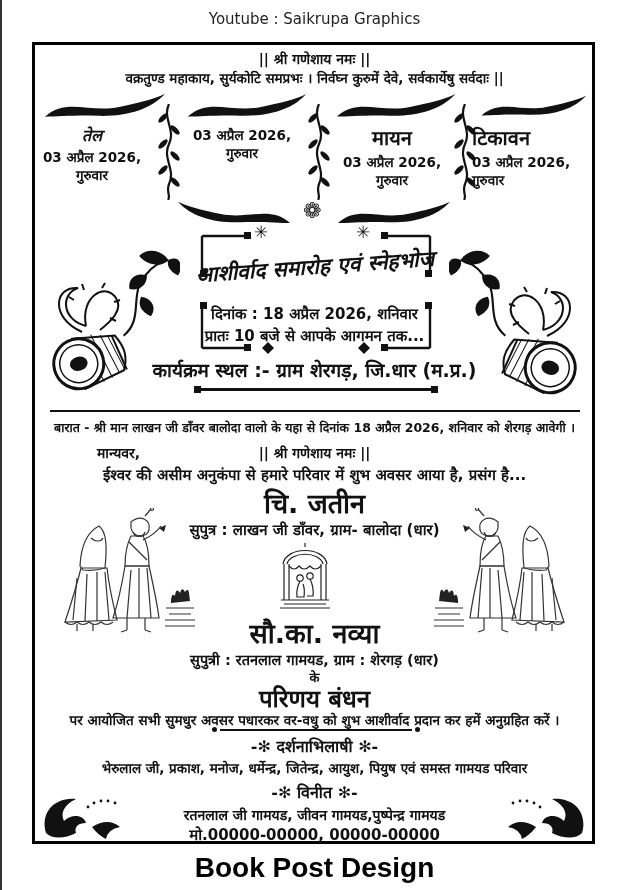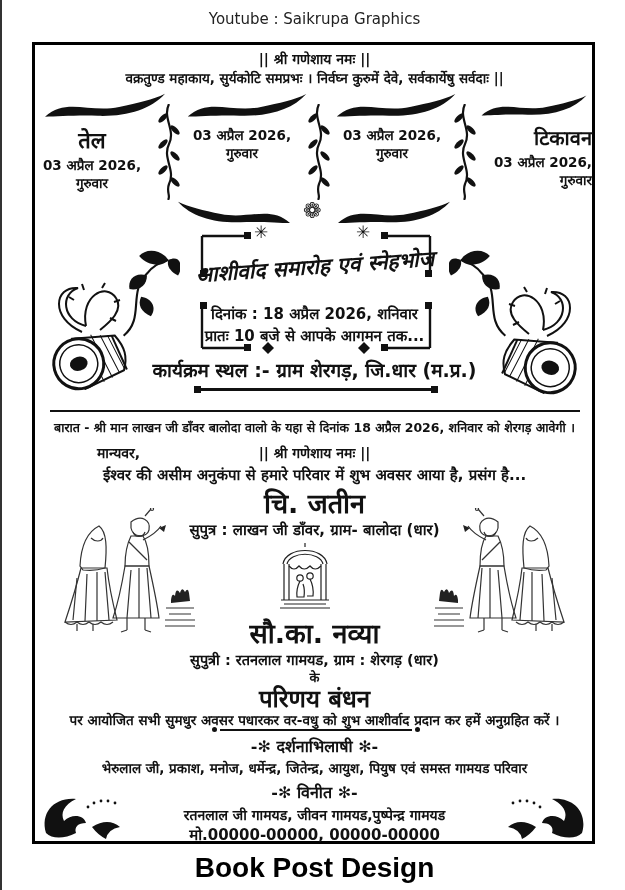--- a/index.html
+++ b/index.html
@@ -88,33 +88,34 @@
           <ellipse cx="17" cy="26" rx="6" ry="2.6" transform="rotate(45 17 26)"></ellipse>
           <ellipse cx="5" cy="40" rx="6" ry="2.6" transform="rotate(-45 5 40)"></ellipse>
           <ellipse cx="17" cy="52" rx="6" ry="2.6" transform="rotate(45 17 52)"></ellipse>
           <ellipse cx="5" cy="66" rx="6" ry="2.6" transform="rotate(-45 5 66)"></ellipse>
           <ellipse cx="17" cy="78" rx="6" ry="2.6" transform="rotate(45 17 78)"></ellipse>
         </g>
       </svg>
     </div>
 
   <div class="abs" style="left:25px;top:124px;width:130px;text-align:center;">
-    <div class="b" style="font-size:22px;">तेल</div>
+    <div class="b" style="font-size:16px;font-style:italic;">तेल</div>
     <div class="b" style="font-size:13.5px;margin-top:2px;">03 अप्रैल 2026,</div>
     <div class="b" style="font-size:13.5px;">गुरुवार</div>
   </div>
   <div class="abs" style="left:177px;top:124px;width:126px;text-align:center;">
     <div class="b" style="font-size:13.5px;margin-top:2px;">03 अप्रैल 2026,</div>
     <div class="b" style="font-size:13.5px;">गुरुवार</div>
   </div>
   <div class="abs" style="left:326px;top:124px;width:128px;text-align:center;">
+    <div class="b" style="font-size:20px;">मायन</div>
     <div class="b" style="font-size:13.5px;margin-top:2px;">03 अप्रैल 2026,</div>
     <div class="b" style="font-size:13.5px;">गुरुवार</div>
   </div>
-  <div class="abs" style="left:470px;top:124px;width:120px;text-align:right;">
+  <div class="abs" style="left:470px;top:124px;width:120px;text-align:left;">
     <div class="b" style="font-size:20px;">टिकावन</div>
     <div class="b" style="font-size:13.5px;margin-top:2px;">03 अप्रैल 2026,</div>
     <div class="b" style="font-size:13.5px;">गुरुवार</div>
   </div>
 
   <div class="abs mirror" style="left:168px;top:200px;">
       <svg width="128" height="28" viewBox="0 0 140 34">
         <path d="M2 28 C 26 6 52 24 86 17 C 108 12 124 9 138 2 C 122 20 94 28 62 27 C 38 26 16 28 2 28 Z" fill="#111"></path>
       </svg>
     </div>

